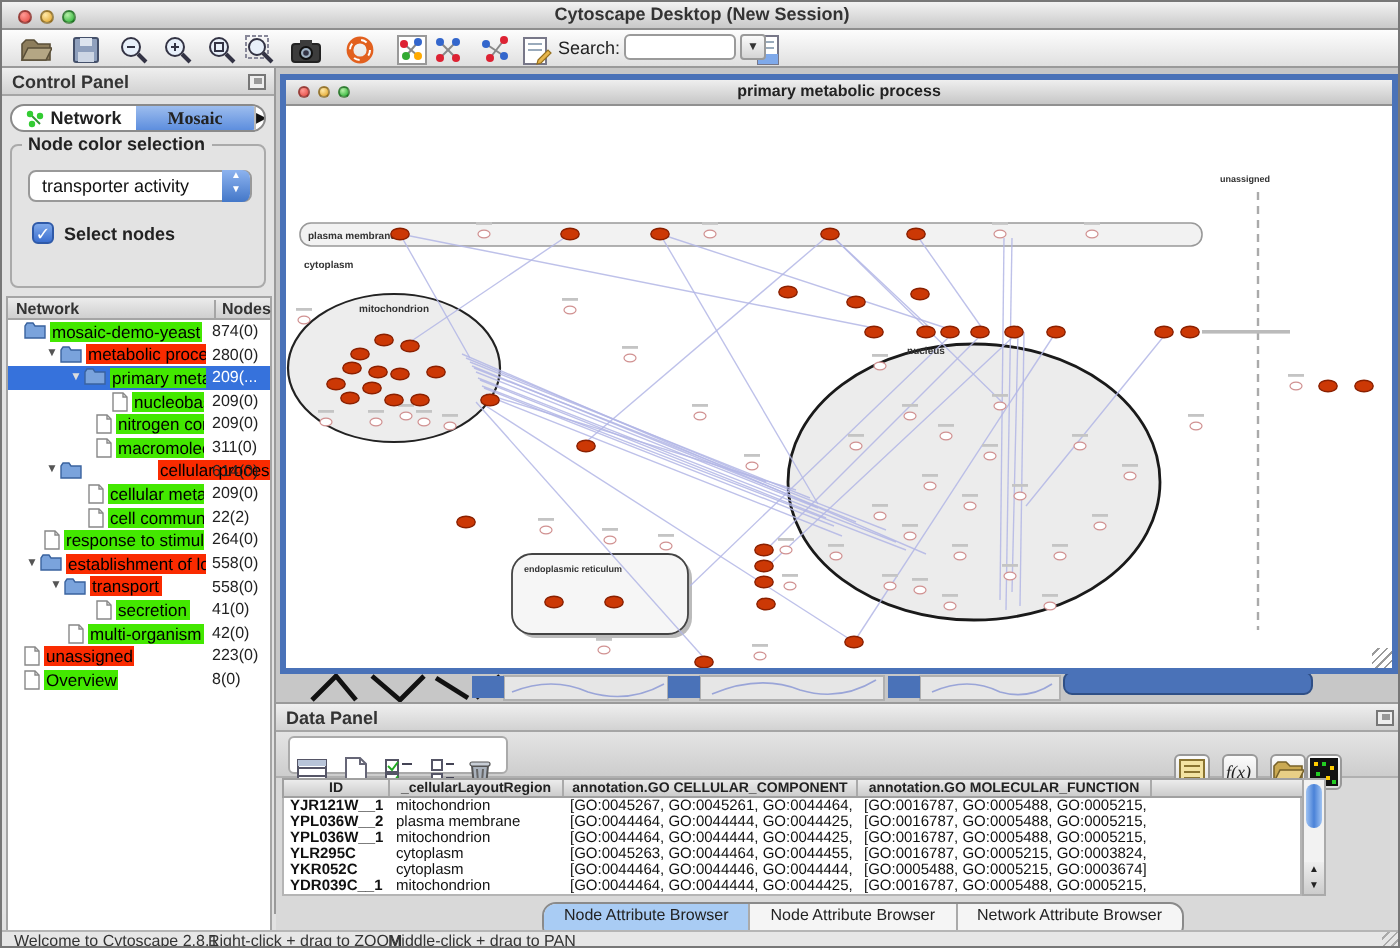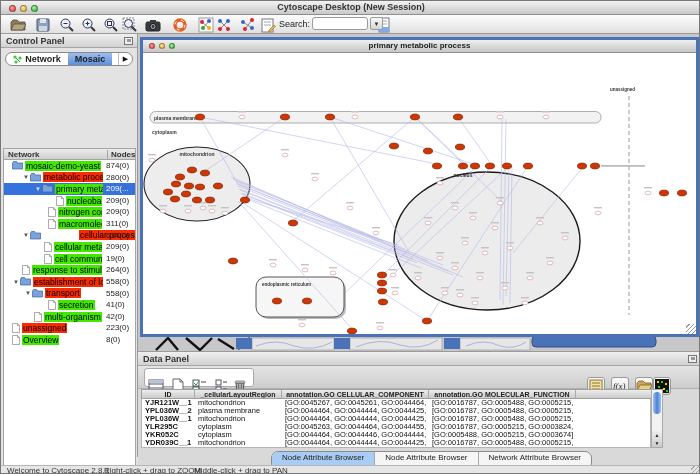--- a/index.html
+++ b/index.html
@@ -272,25 +272,36 @@
           <span>
             <svg width="9" height="9" viewBox="0 0 9 9">
               <line x1="2" y1="2" x2="7" y2="7" stroke="#393"></line>
               <circle cx="2" cy="2" r="1.6" fill="#3c3"></circle>
               <circle cx="7" cy="3" r="1.6" fill="#3c3"></circle>
               <circle cx="3" cy="7" r="1.6" fill="#3c3"></circle>
             </svg>
           </span>
           <span>Network</span>
         </div>
-        <div class="ctab sel" style="width: 44px;">
+        <div class="ctab sel" style="width: 59px; font-family: Liberation Serif, serif;">
           <span>Mosaic</span>
         </div>
         <div class="ctab-arrow">▶</div>
       </div>
+    <div class="fieldset">
+      <span class="fs-legend">Node color selection</span>
+      <div class="combo">
+        <span>transporter activity</span>
+        <span class="stepper">▲<br>▼</span>
+      </div>
+      <div class="chk-row">
+        <span class="chk">✓</span>
+        <span class="chk-label">Select nodes</span>
+      </div>
+    </div>
     <div class="tree-head">
       <span style="left:4px">Network</span>
       <span style="left:103px;border-left:1px solid #a5a5a5;padding-left:3px;">Nodes</span>
     </div>
     <div class="treebox" id="tree">
         <div class="trow">
           <span style="width: 8px; flex: 0 0 auto;"></span>
           <span class="tico">
             <svg width="11" height="9" viewBox="0 0 11 9">
               <path d="M0.5 8V2l1-1.5h3l1 1.5h5V8z" fill="#7aa3dc" stroke="#3a639f" stroke-width=".7"></path>
@@ -378,21 +389,21 @@
         </div>
         <div class="trow">
           <span style="width: 40px; flex: 0 0 auto;"></span>
           <span class="tico">
             <svg width="8" height="10" viewBox="0 0 8 10">
               <path d="M.5.5h5l2 2v7h-7z" fill="#fff" stroke="#888" stroke-width=".7"></path>
               <path d="M5.5.5v2h2" fill="none" stroke="#888" stroke-width=".7"></path>
             </svg>
           </span>
           <span class="tlabel bg-green" style="max-width: 48px;">cell communicat</span>
-          <span class="tcount">19(0)</span>
+          <span class="tcount">22(2)</span>
         </div>
         <div class="trow">
           <span style="width: 18px; flex: 0 0 auto;"></span>
           <span class="tico">
             <svg width="8" height="10" viewBox="0 0 8 10">
               <path d="M.5.5h5l2 2v7h-7z" fill="#fff" stroke="#888" stroke-width=".7"></path>
               <path d="M5.5.5v2h2" fill="none" stroke="#888" stroke-width=".7"></path>
             </svg>
           </span>
           <span class="tlabel bg-green" style="max-width: 70px;">response to stimulu</span>

